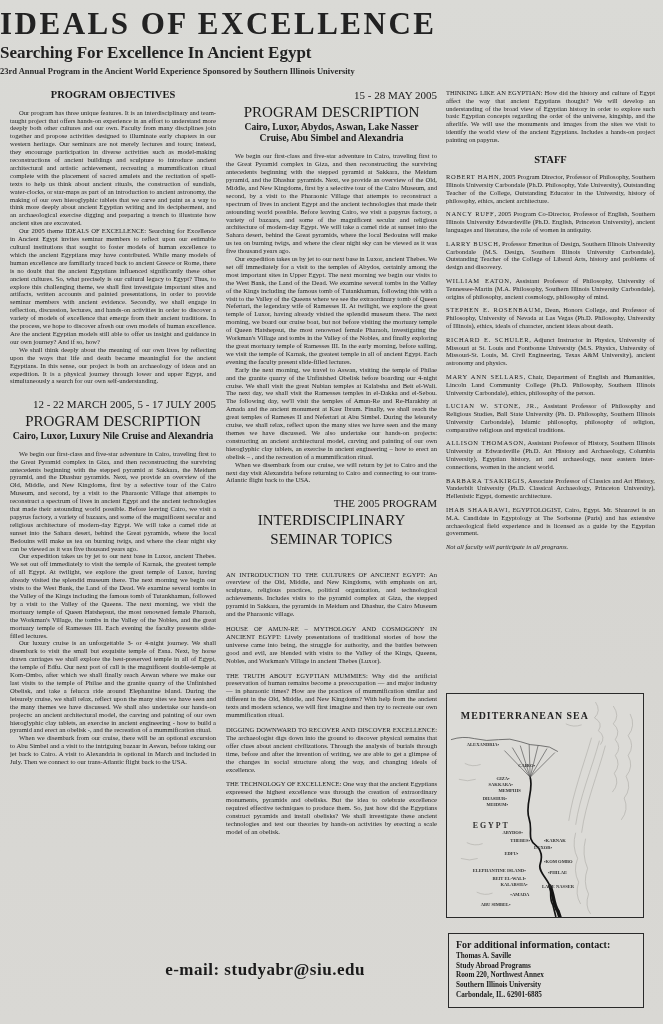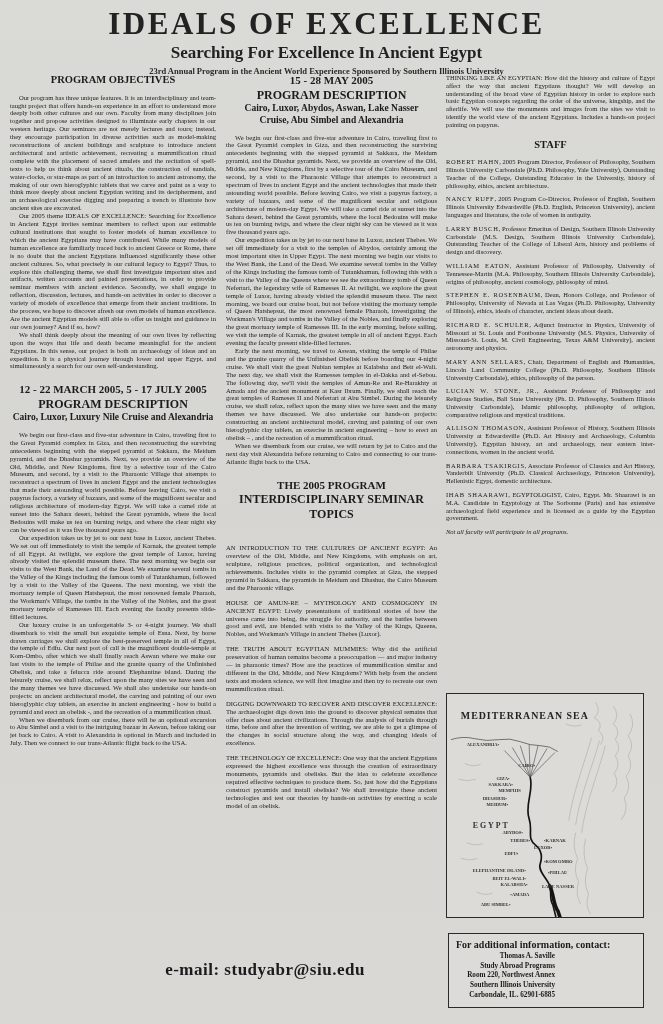--- a/index.html
+++ b/index.html
@@ -6,49 +6,49 @@
   body{
     width:663px;height:1024px;
     background:#d8d7d3;
     font-family:"Liberation Serif","DejaVu Serif",serif;
     color:#1b1b1b;
     position:relative;
     overflow:hidden;
   }
   .page{position:absolute;inset:0;background:linear-gradient(180deg,#dadad6 0%,#d6d5d1 50%,#d9d8d4 100%);}
   
-  .hdr{position:absolute;top:6px;left:0;width:653px;text-align:center;}
+  .hdr{position:absolute;top:6px;left:0;width:653px;text-align:left;}
   .hdr .title{font-size:31px;font-weight:bold;letter-spacing:2.5px;color:#222;}
   .hdr .subtitle{font-size:17px;font-weight:bold;margin-top:1px;color:#222;}
   .hdr .tagline{font-size:8.5px;font-weight:bold;margin-top:3px;color:#2a2a2a;}
   
-  .col{position:absolute;top:70px;font-size:6.6px;line-height:1.2;text-align:justify;}
+  .col{position:absolute;top:85px;font-size:6.6px;line-height:1.2;text-align:justify;}
   #col1{left:10px;width:206px;max-height:950px;overflow:hidden;}
   #col2{left:226px;width:211px;max-height:950px;overflow:hidden;}
   #col3{left:446px;width:209px;max-height:620px;overflow:hidden;font-size:6.5px;}
   .h-center{text-align:center;}
   .h1{font-size:10.5px;font-weight:bold;margin:4px 0 7px;}
-  .h-date{font-size:11px;font-weight:bold;margin:13px 0 0;line-height:1.25;}
-  .h-date2{font-size:12px;font-weight:bold;line-height:1.25;}
+  .h-date{font-size:11px;font-weight:normal;margin:13px 0 0;line-height:1.25;text-align:right;}
+  .h-date2{font-size:15px;font-weight:normal;line-height:1.25;}
   .h-route{font-size:9.5px;font-weight:bold;line-height:1.25;margin-bottom:7px;}
   p.body{margin:0;text-indent:9px;}
   p.topic{margin:0 0 7px;text-indent:0;}
   p.staff{margin:0 0 6px;text-indent:0;}
   .staff-name{letter-spacing:0.7px;}
   .note{font-style:italic;margin-top:4px;}
   
   .map-box{position:absolute;left:446px;top:693px;width:198px;height:225px;border:1.6px solid #2a2a2a;background:#dcdbd7;box-sizing:border-box;}
   .map-box svg{width:100%;height:100%;display:block;}
   .map-sea{font-size:10px;font-weight:bold;letter-spacing:1px;fill:#222;}
   .map-country{font-size:8px;font-weight:bold;letter-spacing:2px;fill:#333;}
   .map-lbl{font-size:4.6px;fill:#333;font-weight:bold;}
   
   .contact-box{position:absolute;left:448px;top:933px;width:196px;border:1.2px solid #2a2a2a;background:#dcdbd7;box-sizing:border-box;padding:5px 7px 6px;}
   .contact-box .c-head{font-size:10px;font-weight:bold;margin-bottom:2px;}
-  .c-cols{display:flex;text-align:right;}
+  .c-cols{display:flex;}
   .c-left{width:55%;}
   .c-right{width:45%;}
   .c-line{font-size:7.2px;font-weight:bold;line-height:1.35;}
   
   .footer{position:absolute;left:40px;top:960px;width:450px;text-align:center;}
   .footer .email{font-size:17px;font-weight:bold;letter-spacing:0.5px;}
   .footer .url{font-size:15.5px;font-weight:bold;margin-top:3px;}
 </style>
 </head>
 <body>

